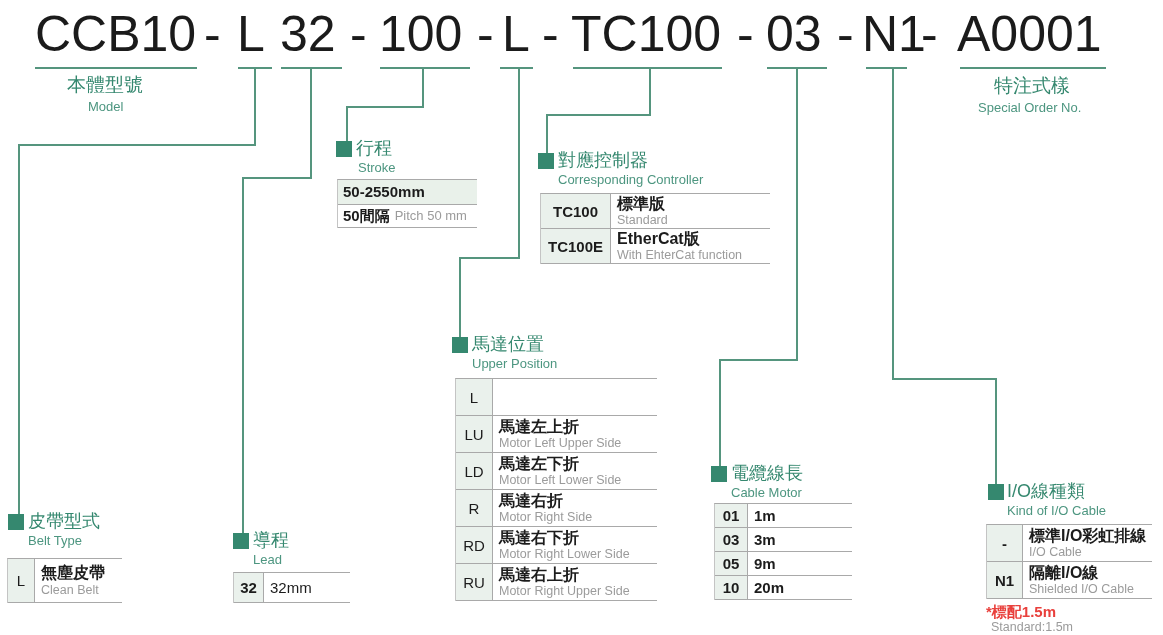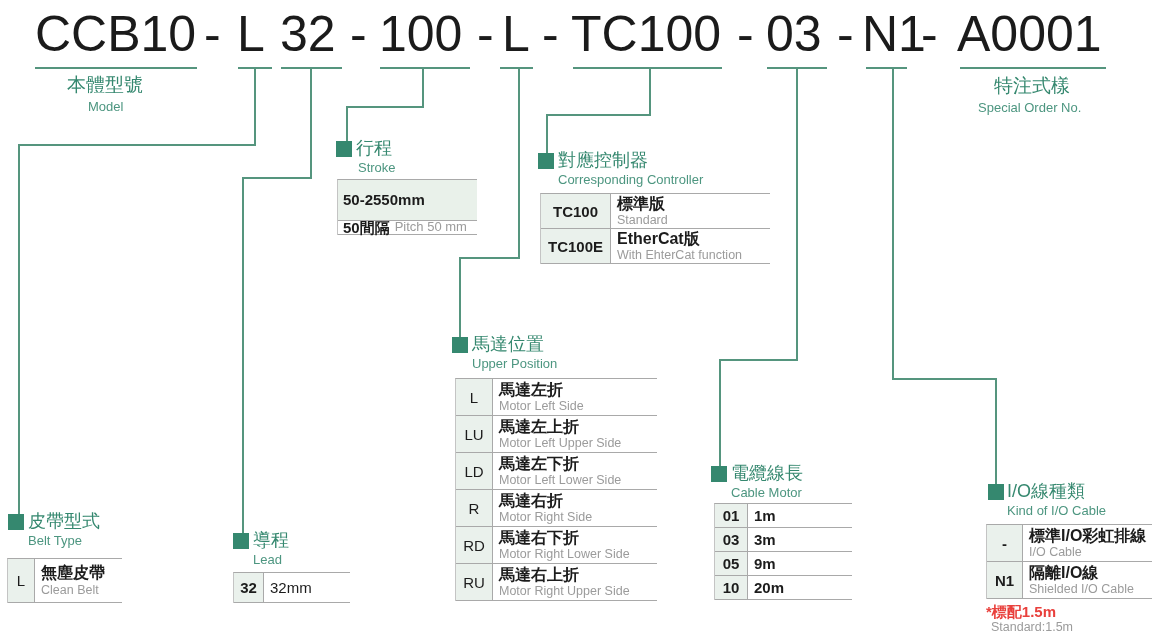--- a/index.html
+++ b/index.html
@@ -113,39 +113,35 @@
       <div class="desc">
           <div class="plain">32mm</div>
         </div>
     </div>
   </div>
 
   <div class="sq" style="left:336px;top:141px"></div>
   <div class="tzh" style="left:356px;top:139px">行程</div>
   <div class="ten" style="left:358px;top:161px">Stroke</div>
   <div class="tbl" style="left:337px;top:179px;width:140px">
-    <div class="srow shade" style="height:41px">
+    <div class="srow shade" style="height:25px">
       <span class="zh" style="font-size:15px">50-2550mm</span>
     </div>
-    <div class="srow" style="height:14px">
+    <div class="srow" style="height:23px">
       <span class="zh" style="font-size:15px">50間隔</span>
       <span class="en" style="font-size:13px;margin-left:5px">Pitch 50 mm</span>
     </div>
   </div>
 
   <div class="sq" style="left:452px;top:337px"></div>
   <div class="tzh" style="left:472px;top:335px">馬達位置</div>
   <div class="ten" style="left:472px;top:357px">Upper Position</div>
   <div class="tbl" style="left:455px;top:378px;width:202px">
     <div class="row" style="height:37px">
       <div class="code" style="width:37px">L</div>
-      <div class="desc">
-        <div class="zh">馬達左折</div>
-        <div class="en">Motor Left Side</div>
-      </div>
     </div>
     <div class="row" style="height:37px">
       <div class="code" style="width:37px">LU</div>
       <div class="desc">
         <div class="zh">馬達左上折</div>
         <div class="en">Motor Left Upper Side</div>
       </div>
     </div>
     <div class="row" style="height:37px">
       <div class="code" style="width:37px">LD</div>

